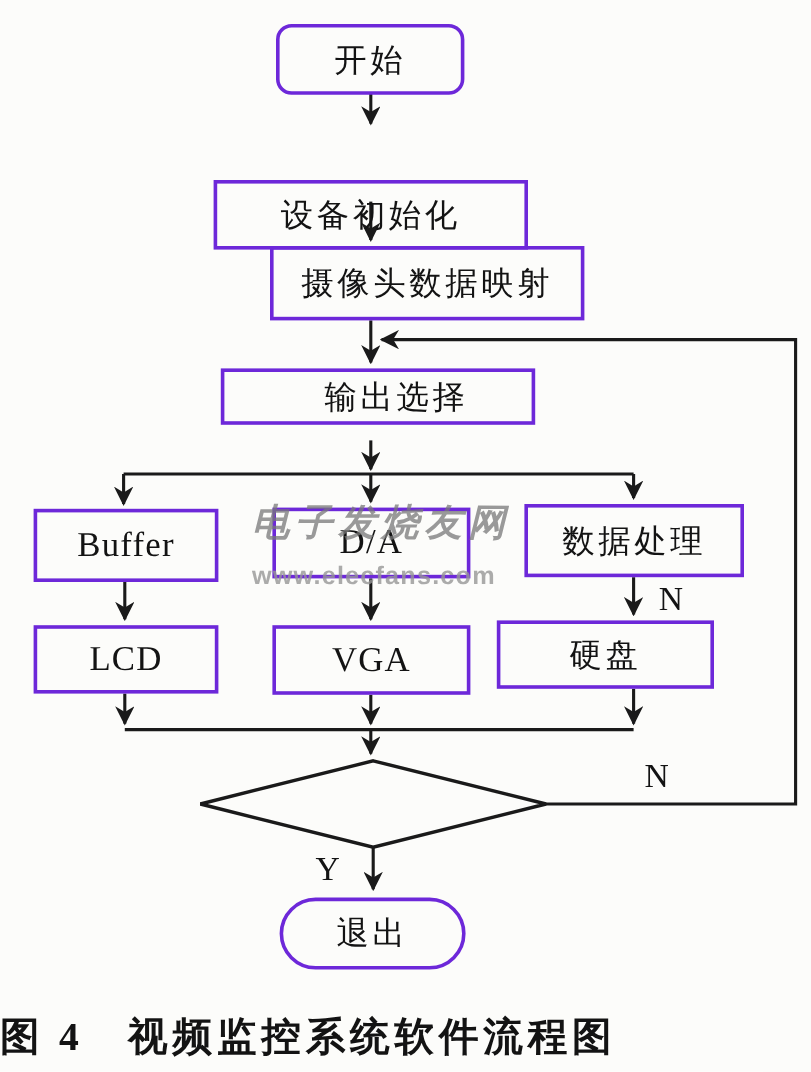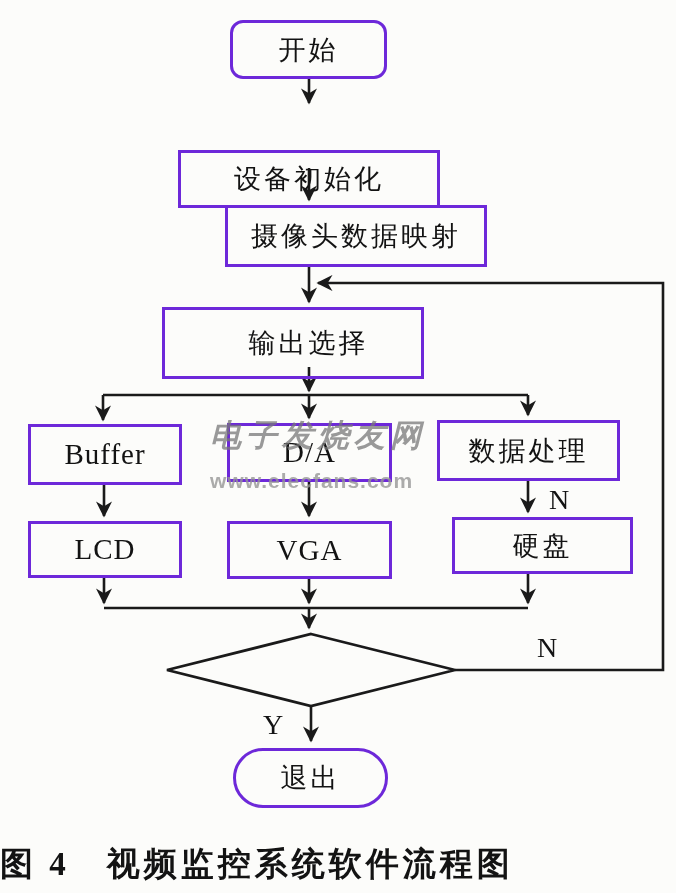--- a/index.html
+++ b/index.html
@@ -126,33 +126,33 @@
       <polygon points="311,634 455,670 311,706 167,670" fill="#fcfcfa" stroke-width="2.8"></polygon>
     </g>
   </svg>
 
   <div class="node rounded" style="left:230px; top:20px;  width:157px; height:59px;">开始</div>
 
   <div class="node" style="left:178px; top:110px; width:262px; height:58px;margin-top:40px;">设备初始化</div>
 
   <div class="node" style="left:178px; top:205px; width:262px; height:62px;margin-left:47px;">摄像头数据映射</div>
 
-  <div class="node" style="left:162px; top:307px; width:262px; height:72px;padding-left:31px;">输出选择</div>
+  <div class="node" style="left:184px; top:307px; width:262px; height:47px;padding-left:31px;">输出选择</div>
 
   <div class="node en" style="left:28px;  top:424px; width:154px; height:61px;">Buffer</div>
 
   <div class="node en" style="left:227px; top:423px; width:165px; height:59px;">D/A</div>
 
   <div class="node" style="left:437px; top:420px; width:183px; height:61px;">数据处理</div>
 
   <div class="node en" style="left:28px;  top:521px; width:154px; height:57px;">LCD</div>
 
   <div class="node en" style="left:227px; top:521px; width:165px; height:58px;">VGA</div>
 
-  <div class="node" style="left:452px; top:517px; width:181px; height:57px;">硬盘</div>
+  <div class="node" style="left:414px; top:517px; width:181px; height:57px;">硬盘</div>
 
 
   <div class="node stadium" style="left:233px; top:748px; width:155px; height:60px;font-family:Liberation Serif, serif;">退出</div>
 
   <span class="edge-label" style="left:549px; top:484px;">N</span>
 
   <span class="edge-label" style="left:537px; top:632px;">N</span>
 
   <span class="edge-label" style="left:263px; top:709px;">Y</span>
 

